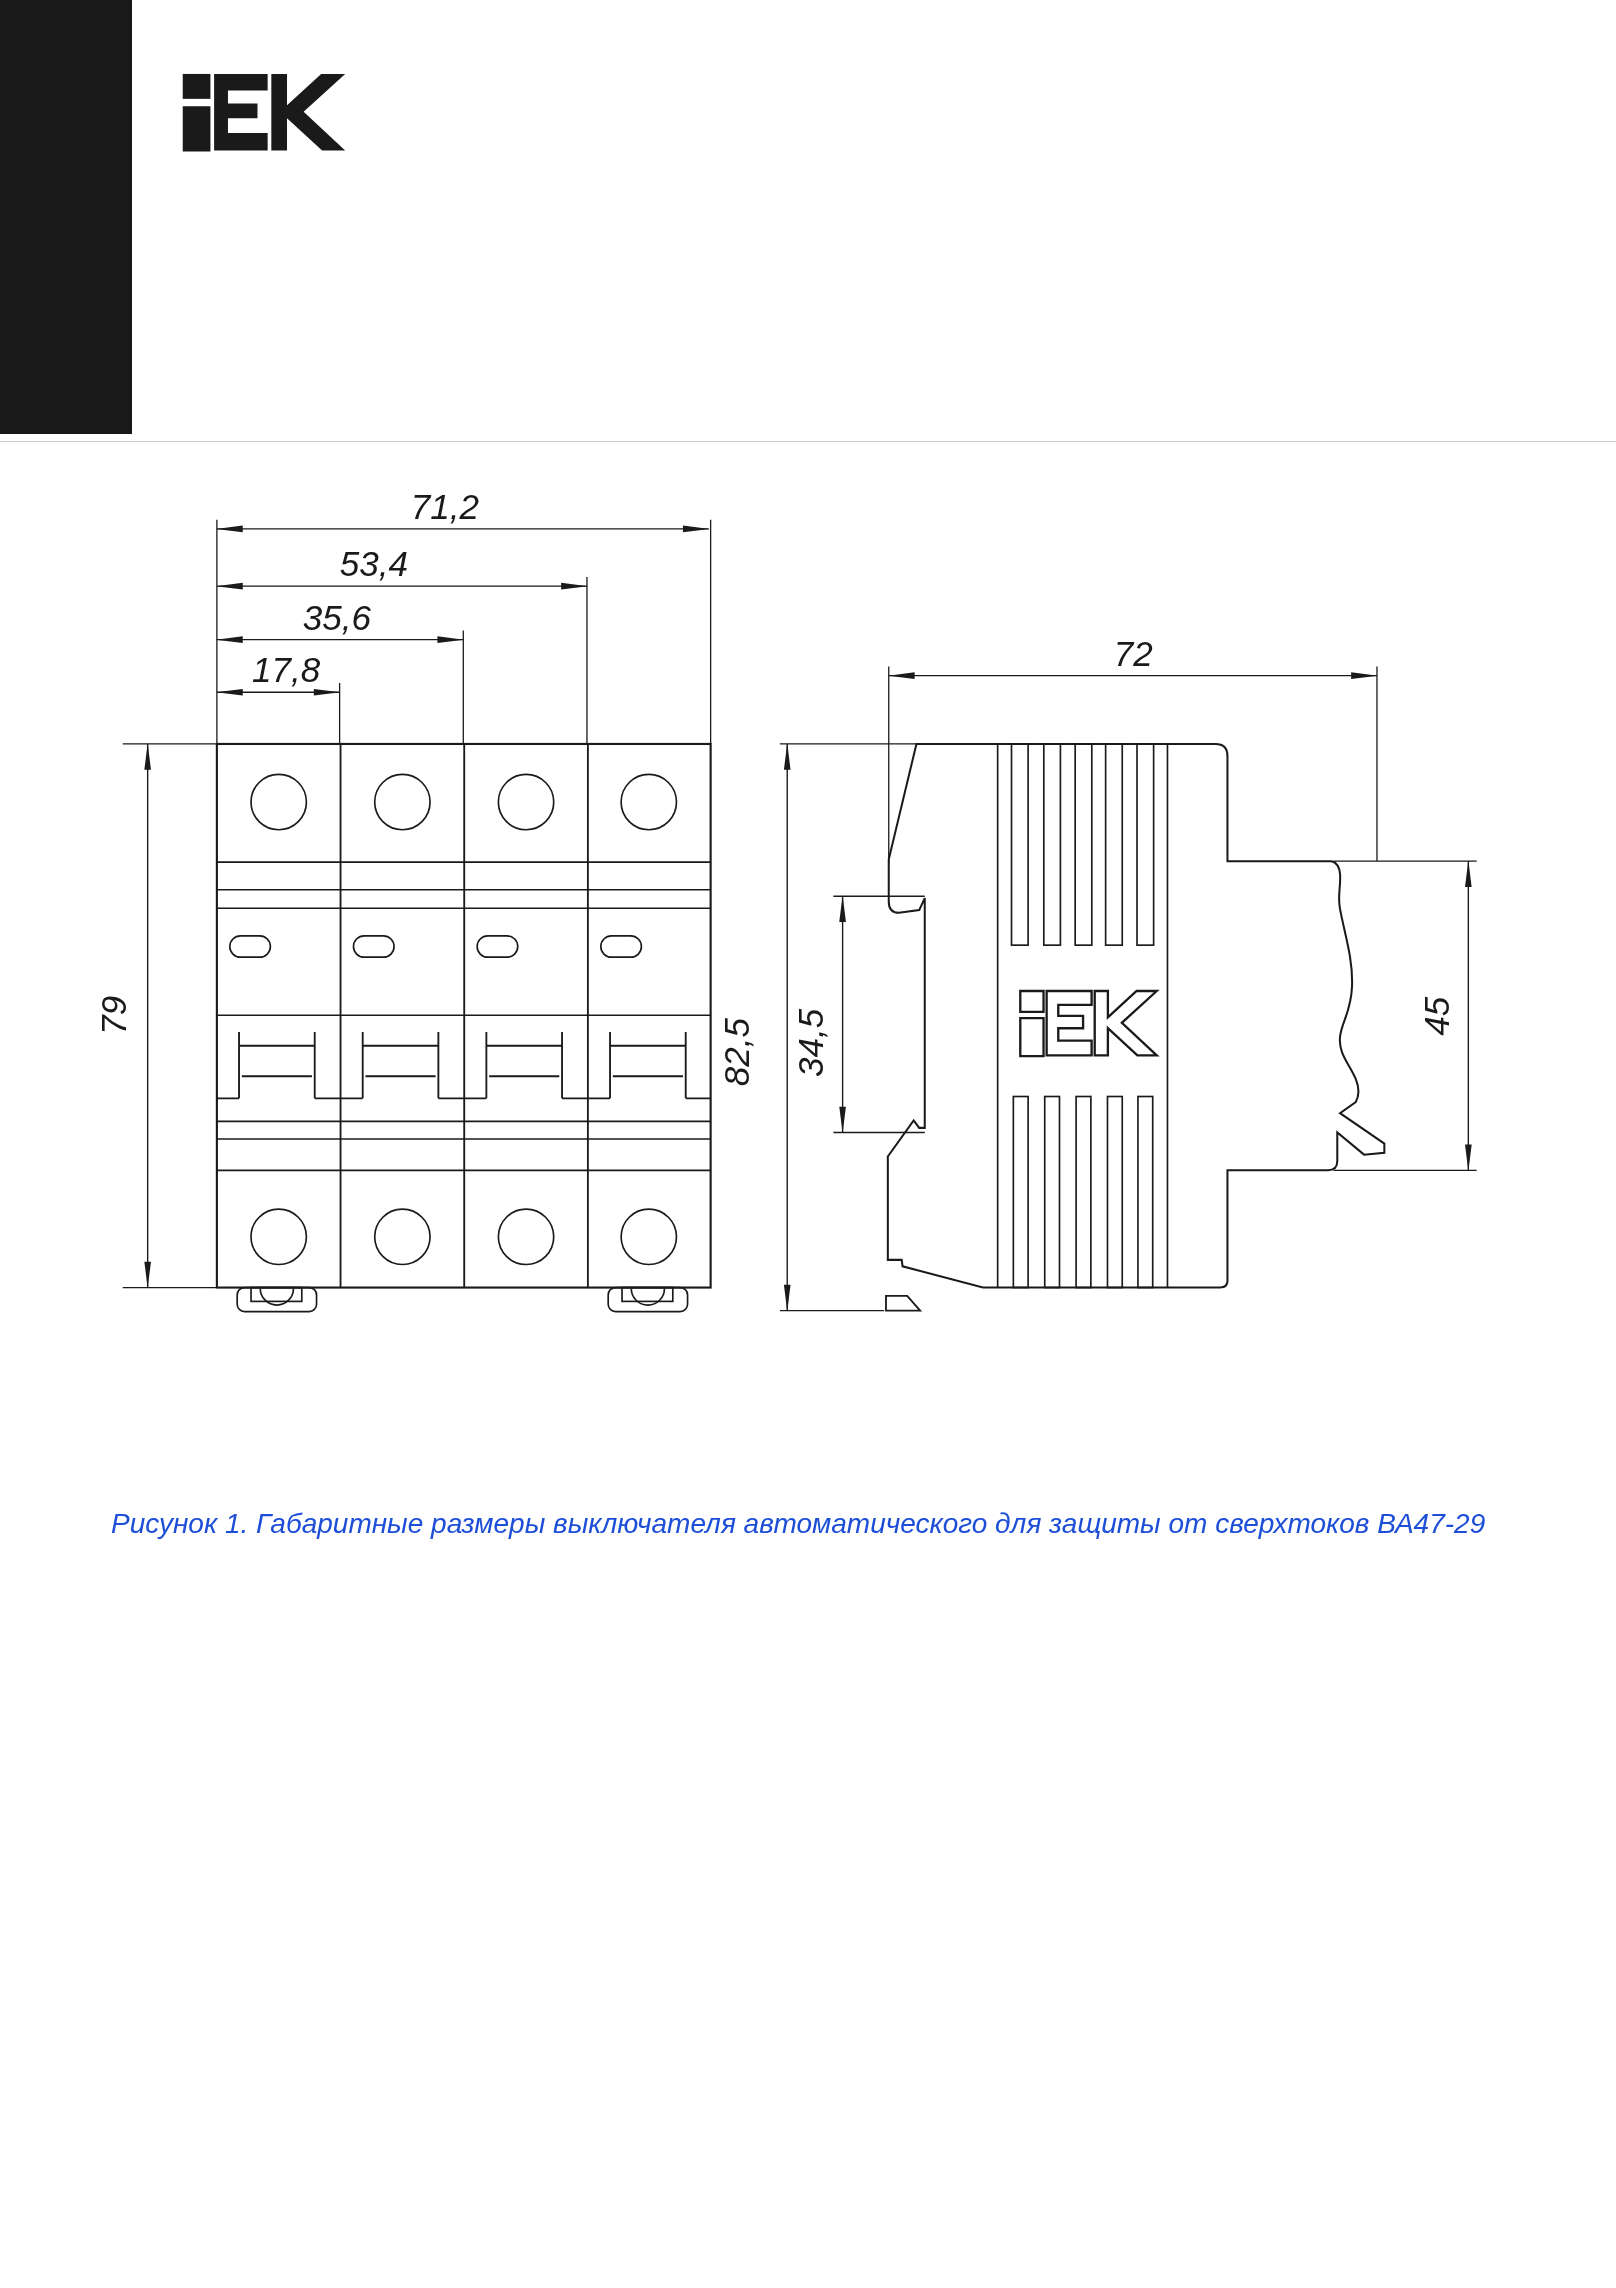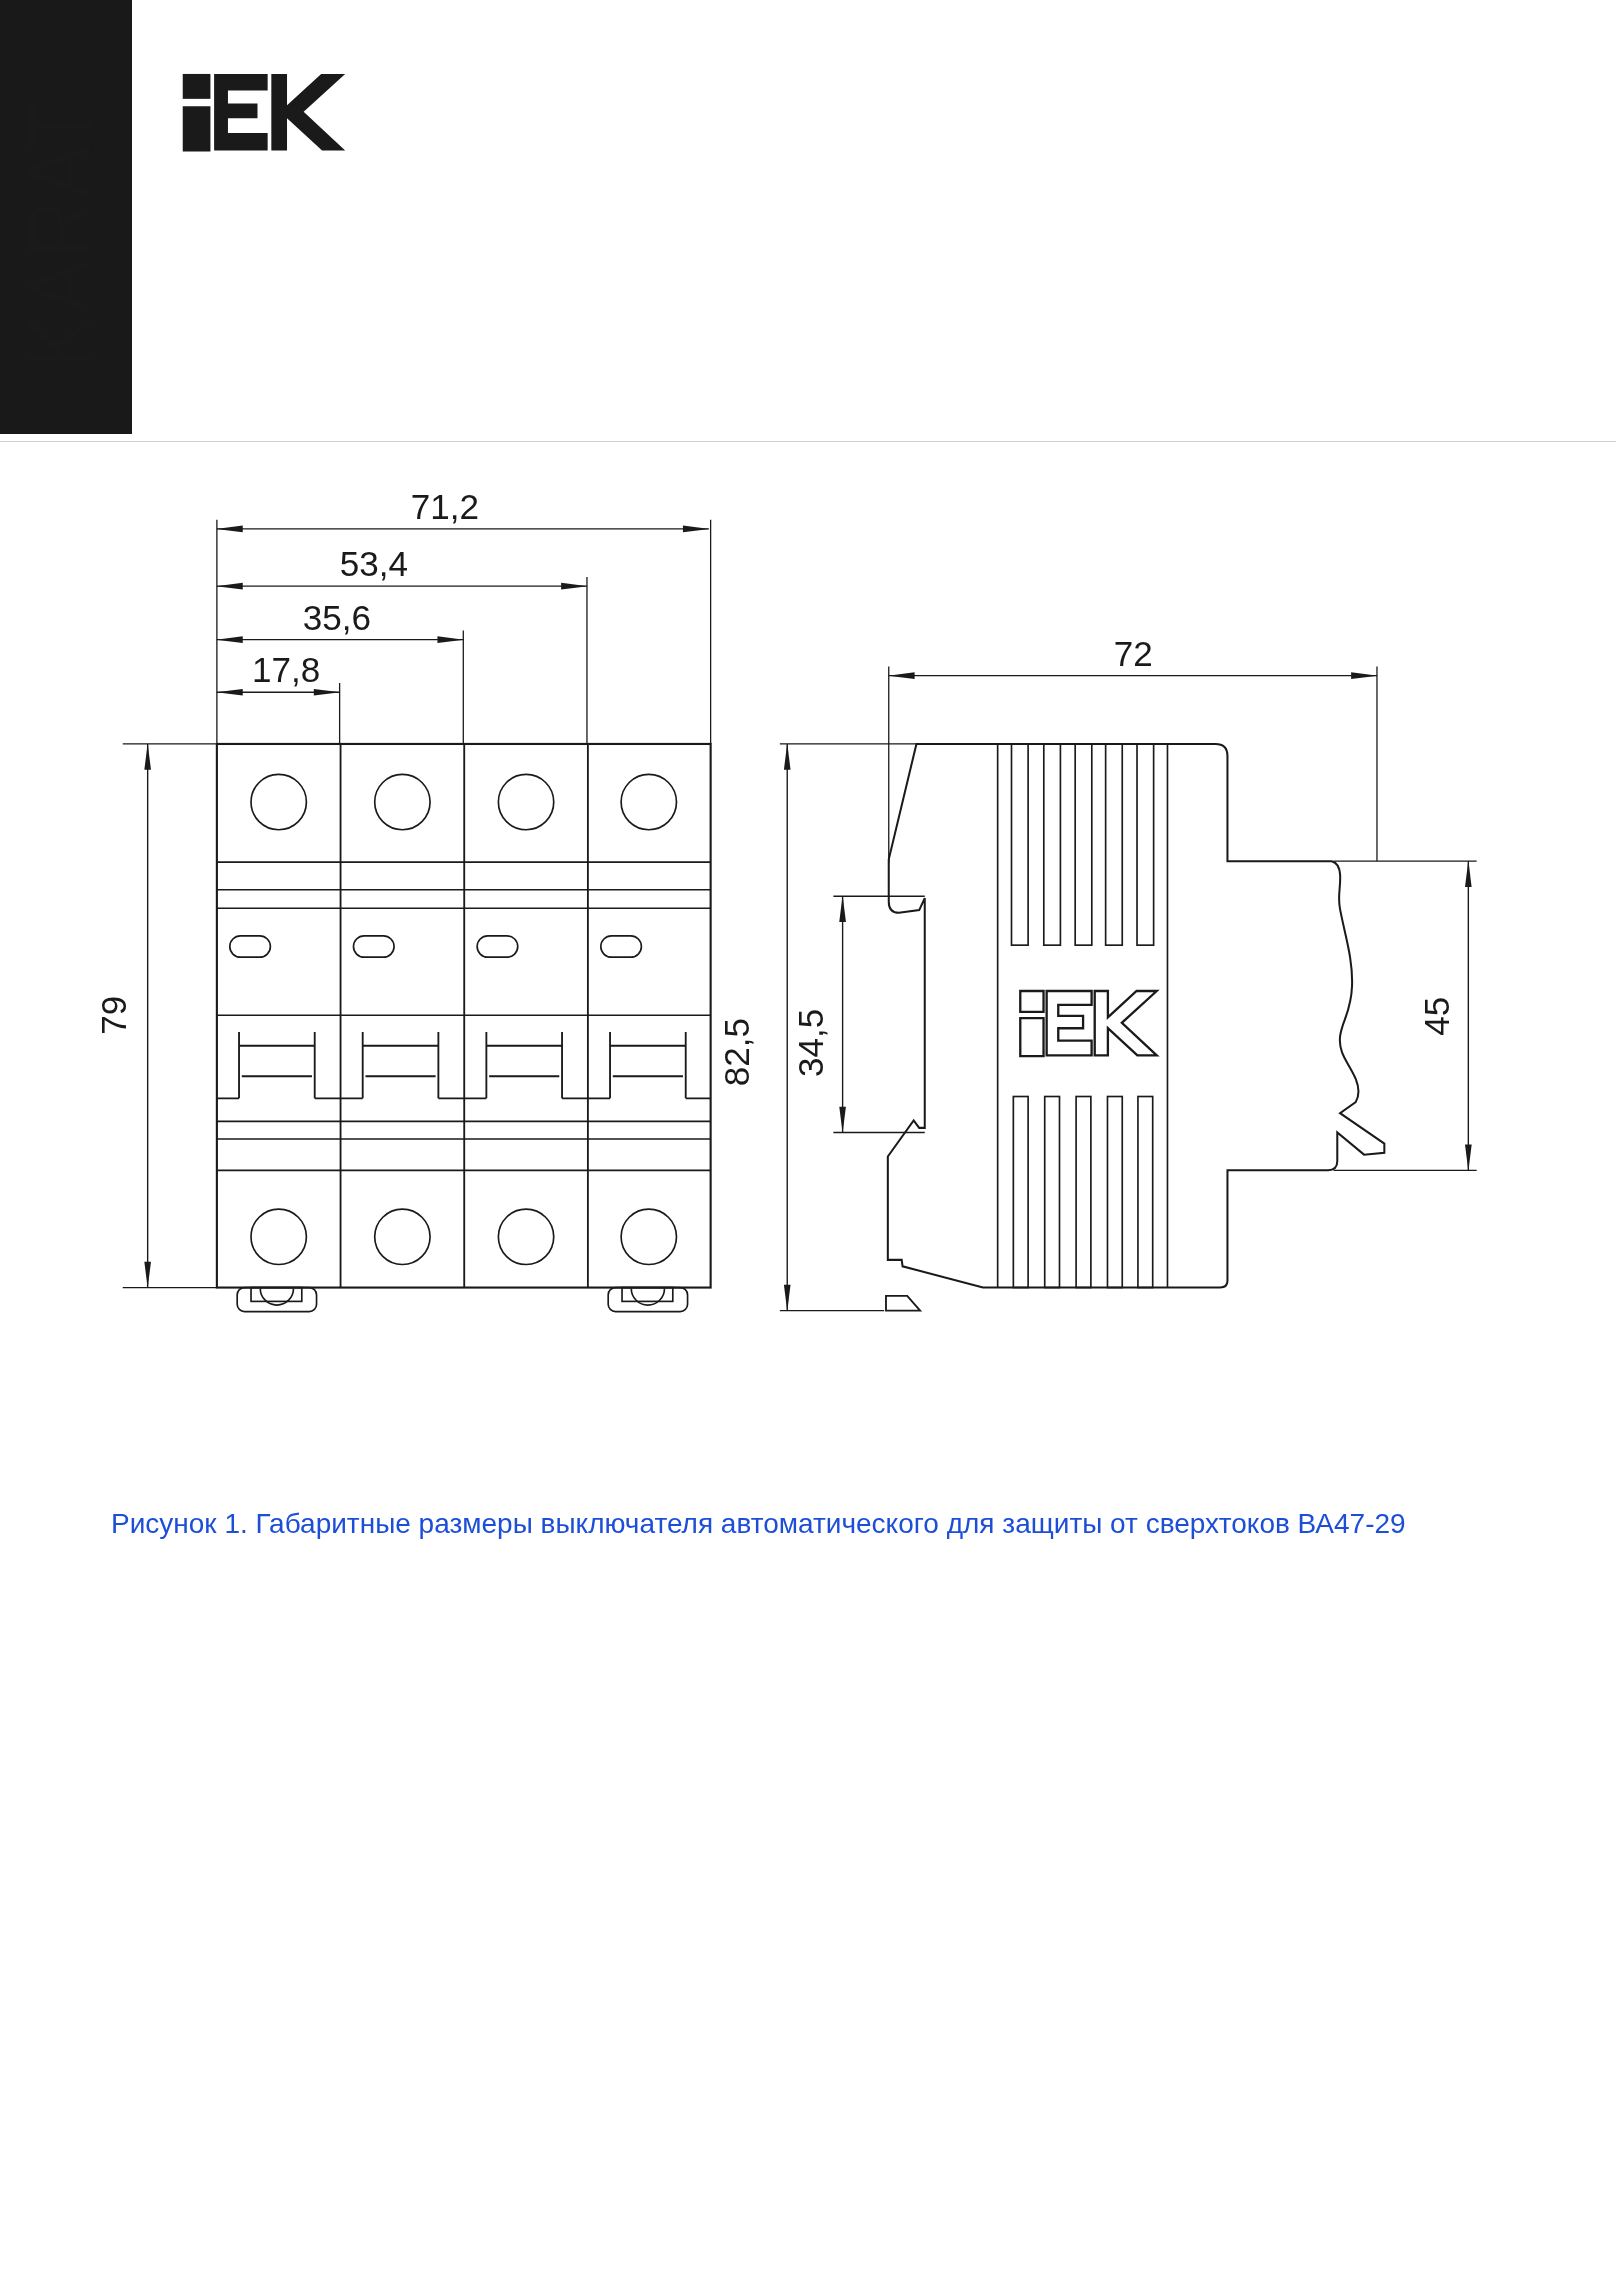--- a/index.html
+++ b/index.html
@@ -1,17 +1,17 @@
 <!DOCTYPE html>
 <html style="font-size:14.8px"><head>
 <meta charset="utf-8">
 <style>
   html,body{margin:0;padding:0;background:#ffffff;}
   .page{position:relative;width:1616px;height:2289px;background:#ffffff;overflow:hidden;
-        font-family:"Liberation Sans", sans-serif;}
+        font-family:"Liberation Sans", sans-serif;font-style:italic;}
   .karat-banner{position:absolute;left:0;top:0;width:132px;height:434px;background:#191919;}
   .divider{position:absolute;left:0;top:441px;width:1616px;height:0;border-top:1.4px solid #cfcfcf;}
   .drawing{position:absolute;left:0;top:0;}
   .caption{position:absolute;left:111px;top:1508px;width:1366px;font-size:28px;color:#1d4ed8;
            letter-spacing:0px;white-space:nowrap;}
   svg text{font-family:"Liberation Sans", sans-serif;fill:#1a1a1a;}
   .dim-t{font-size:38px;}
 </style>
 </head>
 <body>

